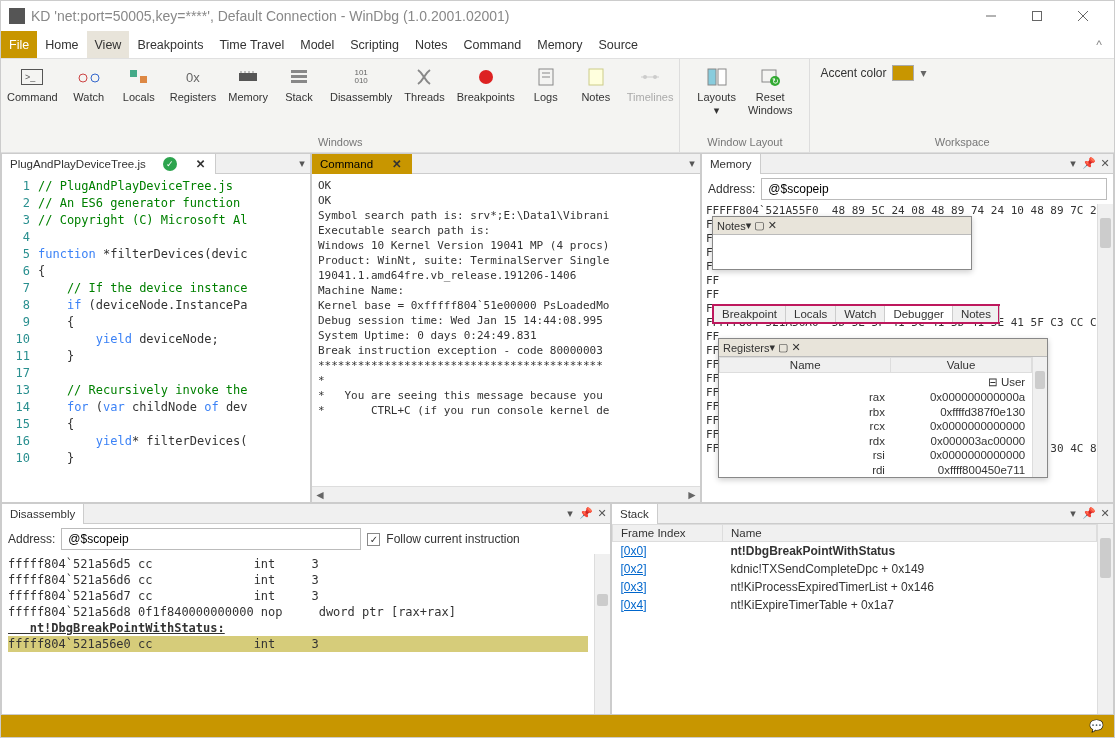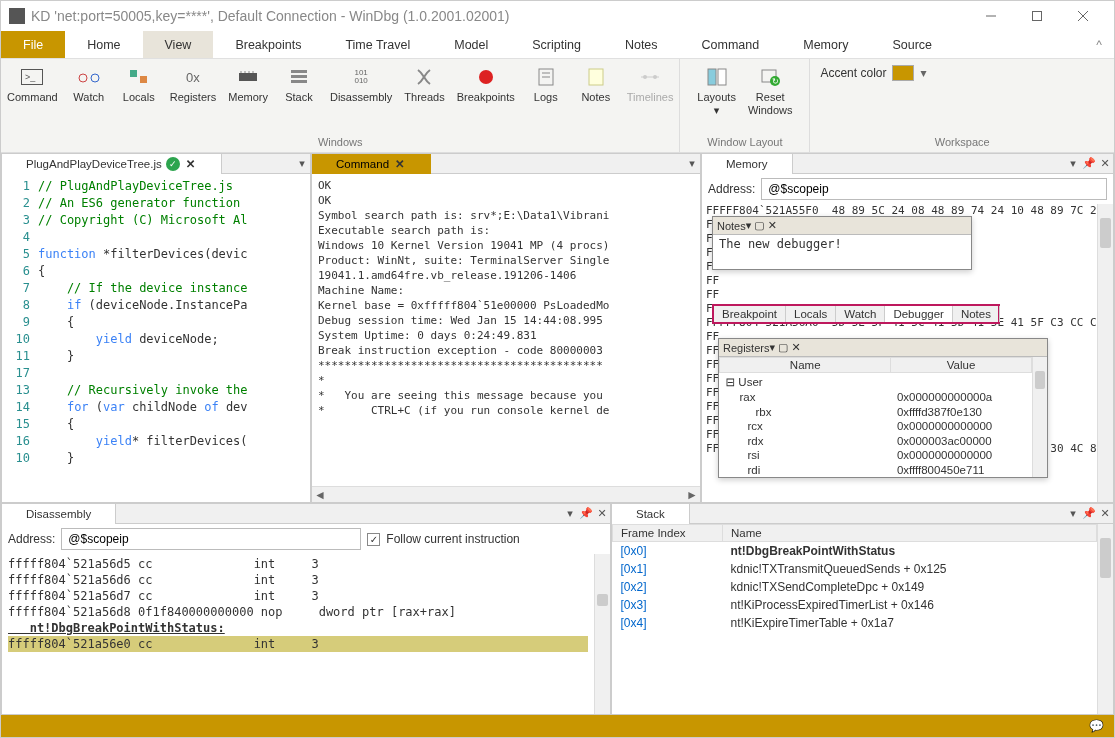--- a/index.html
+++ b/index.html
@@ -3,39 +3,39 @@
 <meta charset="utf-8">
 <style>
 * { box-sizing: border-box; margin: 0; padding: 0; }
 body { font-family: "Segoe UI", sans-serif; font-size: 12px; background: #fff; color: #333; width: 1115px; height: 738px; overflow: hidden; border: 1px solid #ccc; display: flex; flex-direction: column; }
 .title-bar { height: 30px; background: #fff; display: flex; align-items: center; padding: 0 8px; color: #888; font-size: 14px; }
 .title-bar .icon { width: 16px; height: 16px; margin-right: 6px; background: #555; }
 .title-bar .spacer { flex: 1; }
 .title-bar .win-btn { width: 46px; height: 30px; display: flex; align-items: center; justify-content: center; color: #666; }
 .title-bar .win-btn svg { width: 10px; height: 10px; }
 .main-menu { height: 28px; background: #fff; display: flex; align-items: stretch; border-bottom: 1px solid #e0e0e0; }
-.main-menu .item { padding: 0 22px; display: flex; align-items: center; font-size: 12.5px; color: #333; cursor: pointer; }
+.main-menu .item { padding: 0 8px; display: flex; align-items: center; font-size: 12.5px; color: #333; cursor: pointer; }
 .main-menu .item.file { background: #c89600; color: #fff; font-weight: 500; }
 .main-menu .item.active { background: #e8e4da; text-align: center; }
 .main-menu .expand { margin-left: auto; padding: 0 12px; display: flex; align-items: center; color: #888; }
 .ribbon { height: 94px; background: #f4f4f2; display: flex; border-bottom: 1px solid #ddd; }
 .ribbon-group { display: flex; flex-direction: column; border-right: 1px solid #ddd; }
 .ribbon-row { display: flex; flex: 1; align-items: flex-start; padding-top: 4px; }
 .rbb { display: flex; flex-direction: column; align-items: center; padding: 2px 6px; font-size: 11px; color: #333; cursor: pointer; min-width: 50px; }
 .rbb .ico { width: 24px; height: 24px; margin-bottom: 2px; display: flex; align-items: center; justify-content: center; }
 .rbb .lbl { text-align: center; line-height: 1.2; }
 .rbb.dim { color: #aaa; }
 .group-label { text-align: center; font-size: 11px; color: #777; padding: 2px 0 4px; }
 .accent-group { padding: 6px 10px; display: flex; align-items: center; gap: 6px; }
 .accent-swatch { width: 22px; height: 16px; background: #c89600; border: 1px solid #aaa; }
 .dock-area { flex: 1; display: flex; flex-direction: column; min-height: 0; }
 .dock-row { display: flex; min-height: 0; }
 .panel { display: flex; flex-direction: column; border: 1px solid #ccc; background: #fff; min-width: 0; min-height: 0; }
 .panel-hdr { height: 20px; display: flex; align-items: center; background: #f0f0f0; border-bottom: 1px solid #ccc; }
-.tab { padding: 1px 24px; height: 20px; display: flex; align-items: center; gap: 4px; font-size: 11.5px; }
+.tab { padding: 1px 8px; height: 20px; display: flex; align-items: center; gap: 17px; font-size: 11.5px; }
 .tab.active-amber { background: #c89600; color: #000; }
 .tab.inactive { background: #fff; border-right: 1px solid #ccc; }
 .tab .close { color: #333; font-weight: bold; padding: 0 2px; }
 .panel-hdr .spacer { flex: 1; }
 .hdr-icon { width: 16px; height: 16px; display: flex; align-items: center; justify-content: center; color: #555; font-size: 11px; }
 .code-pane { flex: 1; display: flex; font-family: Consolas, monospace; font-size: 12px; overflow: hidden; }
 .gutter { width: 36px; text-align: right; padding: 4px 8px 4px 4px; color: #2a8; background: #fff; }
 .gutter .ln { height: 17px; line-height: 17px; color: #298f8f; }
 .code { flex: 1; padding: 4px 0; overflow: hidden; white-space: pre; }
 .code .row { height: 17px; line-height: 17px; }
@@ -45,27 +45,27 @@
 .cmd-input { height: 26px; border-top: 1px solid #ccc; display: flex; align-items: center; font-family: Consolas, monospace; font-size: 12px; padding: 0 6px; color: #666; }
 .mem-addr { padding: 4px 6px; display: flex; align-items: center; gap: 6px; }
 .mem-addr input { flex: 1; border: 1px solid #bbb; height: 22px; padding: 0 6px; font-size: 12px; }
 .hex { font-family: Consolas, monospace; font-size: 11px; white-space: pre; line-height: 14px; padding: 0 4px; color: #333; }
 .float-win { position: absolute; background: #fff; border: 1px solid #888; box-shadow: 0 2px 6px rgba(0,0,0,.2); display: flex; flex-direction: column; }
 .float-hdr { height: 18px; background: #e8e4da; display: flex; align-items: center; font-size: 11px; padding: 0 4px; border-bottom: 1px solid #bbb; }
 .dis-body { flex: 1; font-family: Consolas, monospace; font-size: 12px; padding: 2px 6px; white-space: pre; line-height: 16px; overflow: hidden; }
 .stack-tbl { width: 100%; font-size: 12px; border-collapse: collapse; }
 .stack-tbl th { text-align: left; font-weight: normal; background: #f0f0f0; border: 1px solid #ddd; padding: 2px 8px; font-size: 11.5px; }
 .stack-tbl td { padding: 2px 8px; }
-.stack-tbl .link { color: #0066cc; cursor: pointer; }
+.stack-tbl .link { color: #0066cc; text-decoration: underline; cursor: pointer; }
 .status-bar { height: 22px; background: #c89600; display: flex; justify-content: flex-end; align-items: center; padding: 0 10px; }
 .scroll-trk { width: 16px; background: #f0f0f0; border-left: 1px solid #ddd; position: relative; }
 .scroll-thumb { position: absolute; left: 2px; right: 2px; top: 14px; height: 30px; background: #ccc; border-radius: 2px; }
 .reg-tbl { width: 100%; font-size: 11.5px; border-collapse: collapse; }
 .reg-tbl th { background: #f0f0f0; border: 1px solid #ddd; font-weight: normal; padding: 1px 6px; }
-.reg-tbl td { padding: 0 6px; font-family: "Segoe UI",sans-serif; }
+.reg-tbl td { padding: 0 6px; font-family: "Segoe UI",sans-serif; text-align: right; }
 .tabstrip { display: flex; border-top: 1px solid #ccc; background: #f0f0f0; font-size: 11.5px; }
 .tabstrip .t { padding: 2px 8px; border-right: 1px solid #ccc; cursor: pointer; }
 .tabstrip .t.sel { background: #fff; }
 .h-scroll { height: 16px; background: #f0f0f0; border-top: 1px solid #ddd; display: flex; align-items: center; }
 .h-scroll .arr { width: 16px; text-align: center; color: #666; }
 .h-scroll .trk { flex: 1; position: relative; height: 12px; }
 .checkbox { width: 13px; height: 13px; border: 1px solid #888; display: inline-flex; align-items: center; justify-content: center; font-size: 10px; background:#fff; }
 .green-dot { width: 14px; height: 14px; border-radius: 50%; background: #2da44e; color:#fff; display:inline-flex; align-items:center; justify-content:center; font-size:9px; }
 </style>
 </head>
@@ -359,22 +359,20 @@
 FF                                                                    CC CC
 FF                                                                    CC CC
 FFFFF804`521A5750  48 88 41 20 48 8B 51 28 4C 8B 41 30 4C 8B 49 38 FFFFF804 59 71</div>
         <div class="scroll-trk">
             <div class="scroll-thumb"></div>
           </div>
       </div>
 
       <div class="float-win" style="left:10px;top:62px;width:260px;height:54px">
         <div class="float-hdr"><span>Notes</span><div class="spacer"></div><span>▾</span>&nbsp;<span>▢</span>&nbsp;<span>✕</span></div>
-        <div id="notes-body" style="padding:2px 6px;font-family:Consolas,monospace;font-size:12px;line-height:14px">The new
-debugger!</div>
       </div>
 
       <div class="tabstrip" style="position:absolute;left:10px;top:150px;width:288px;height:20px;border:2px solid #be185d">
         <div class="t">Breakpoint</div>
         <div class="t">Locals</div>
         <div class="t">Watch</div>
         <div class="t sel">Debugger</div>
         <div class="t">Notes</div>
       </div>
 
@@ -470,24 +468,20 @@
                   <th style="width:110px">Frame Index</th>
                   <th>Name</th>
                 </tr>
               </thead>
             <tbody id="stack-body">
                 <tr>
                   <td><span class="link">[0x0]</span></td>
                   <td style="font-weight:bold">nt!DbgBreakPointWithStatus</td>
                 </tr>
                 <tr>
-                  <td><span class="link">[0x1]</span></td>
-                  <td>kdnic!TXTransmitQueuedSends + 0x125</td>
-                </tr>
-                <tr>
                   <td><span class="link">[0x2]</span></td>
                   <td>kdnic!TXSendCompleteDpc + 0x149</td>
                 </tr>
                 <tr>
                   <td><span class="link">[0x3]</span></td>
                   <td>nt!KiProcessExpiredTimerList + 0x146</td>
                 </tr>
                 <tr>
                   <td><span class="link">[0x4]</span></td>
                   <td>nt!KiExpireTimerTable + 0x1a7</td>

